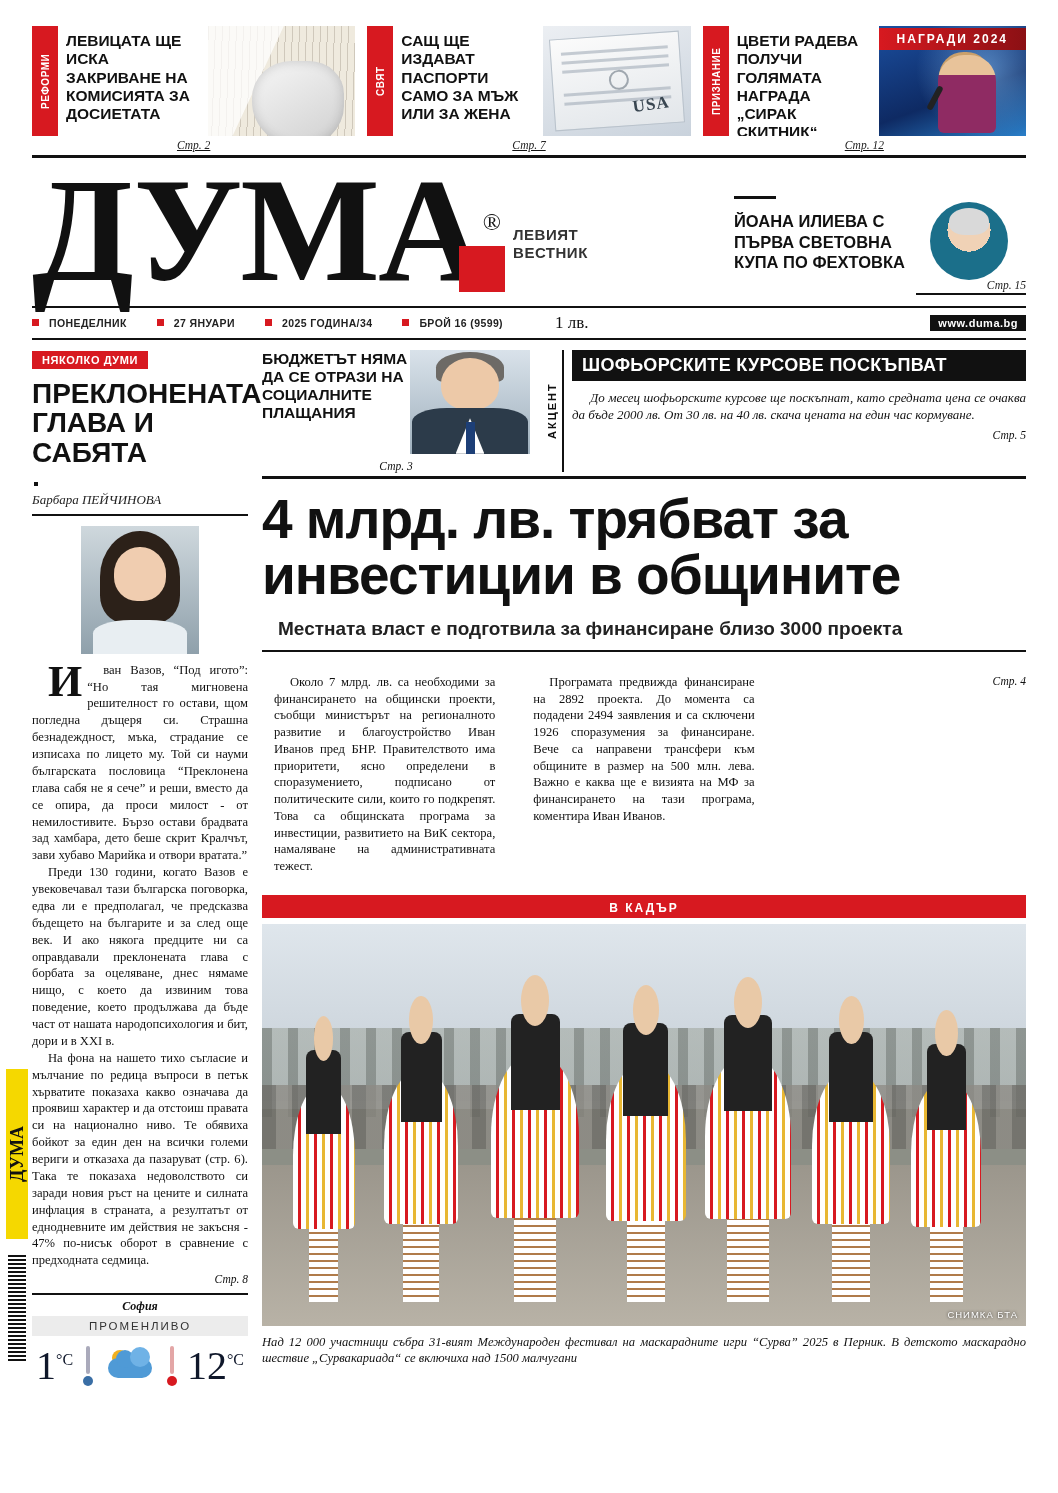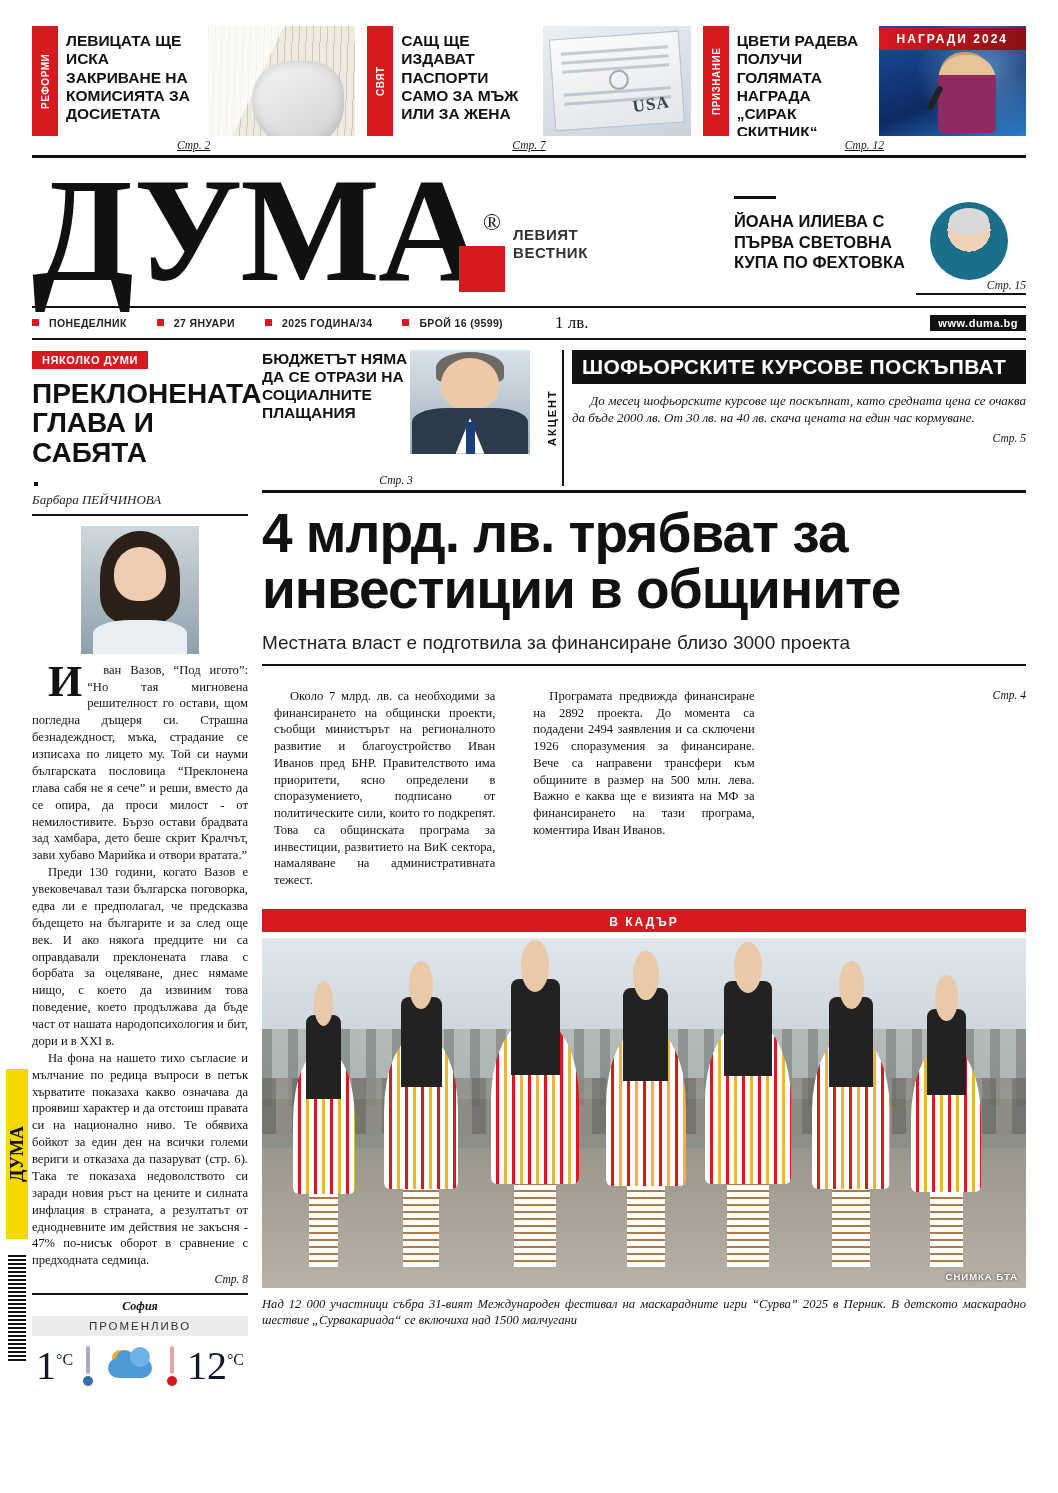--- a/index.html
+++ b/index.html
@@ -257,70 +257,70 @@
     position:absolute; left: 2%; bottom: 0; width: 96%; height: 44%;
     background:#2c3b4a; border-radius: 30% 30% 0 0;
   }
   .promo-budget .portrait .shirt {
     position:absolute; left: 38%; bottom: 0; width: 24%; height: 34%;
     background:#fff; clip-path: polygon(50% 0,100% 100%,0 100%);
   }
   .promo-budget .portrait .tie {
     position:absolute; left: 47%; bottom: 0; width: 7%; height: 30%; background:#1d3f77;
   }
-  .promo-page { font-style: italic; font-size: 11.5px; text-align: center; margin-top: 20px; }
+  .promo-page { font-style: italic; font-size: 11.5px; text-align: center; margin-top: 6px; }
 
   .promo-accent { flex:1; display:flex; }
   .accent-tag {
     width: 22px; border-left: 2px solid #111; border-right: 0;
     font-family:"Liberation Sans",sans-serif; font-weight:bold; font-size: 11px;
     writing-mode: vertical-rl; transform: rotate(180deg);
     display:flex; align-items:center; justify-content:center; letter-spacing: 2px; color:#111;
   }
   .accent-body { flex:1; padding-left: 8px; }
   .accent-head {
     background:#111; color:#fff; font-family:"Liberation Sans",sans-serif; font-weight:bold;
-    font-size: 21px; padding: 5px 10px; letter-spacing: .3px;
+    font-size: 18px; padding: 5px 10px; letter-spacing: .3px;
   }
   .accent-text {
     font-style: italic; font-size: 13px; line-height: 1.32; margin-top: 8px; text-align: justify;
     text-indent: 18px;
   }
   .accent-page { font-style: italic; font-size: 11.5px; text-align: right; margin-top: 6px; }
 
   .main-rule { height: 3px; background:#111; margin-top: 4px; }
 
   
   .headline {
     font-family:"Liberation Sans",sans-serif; font-weight:bold;
     font-size: 55px; line-height: 1.03; letter-spacing: -1px;
     margin: 12px 0 0 0; color:#111;
   }
   .subhead {
     font-family:"Liberation Sans",sans-serif; font-size: 19px; color:#222;
-    margin: 14px 0 10px 0;
+    margin: 14px 0 10px 16px;
+    font-weight: bold;
   }
   .head-rule { height: 2px; background:#111; }
 
   
   .story { display:flex; gap: 14px; margin-top: 10px; }
   .story .c { flex:1; font-size: 12.6px; line-height: 1.33; text-align: justify; hyphens:auto; }
   .story .c p { margin: 12px; text-indent: 16px; }
   .story-page { font-style: italic; font-size: 11.5px; text-align: right; margin-top: 8px; }
 
   
   .photo-band { margin-top: 8px; border-top: 3px solid #d71920; }
   .photo-label {
     background:#d71920; color:#fff; font-family:"Liberation Sans",sans-serif; font-weight:bold;
     font-size: 12px; letter-spacing: 2px; text-align:center; width: 100%; padding: 3px 0;
   }
   .photo {
-    position: relative; height: 350px; margin-top: 6px; overflow: hidden;
+    position: relative; height: 402px; margin-top: 6px; overflow: hidden;
     background: linear-gradient(180deg,#cfd6dc 0 46%, #8c8f86 46% 66%, #a9a49a 66% 100%);
-    font-weight: bold;
   }
   .photo .sky { position:absolute; inset: 0 0 56% 0; background: linear-gradient(180deg,#dfe6ec,#c4cdd5); }
   .photo .trees { position:absolute; left:0; right:0; top: 26%; height: 22%;
     background: repeating-linear-gradient(90deg, rgba(90,96,84,.55) 0 10px, rgba(140,146,130,.4) 10px 26px); }
   .photo .crowd { position:absolute; left:0; right:0; top: 40%; height: 16%;
     background: repeating-linear-gradient(90deg,#6d6b66 0 14px,#8d8a84 14px 30px); opacity:.75; }
   .photo .ground { position:absolute; left:0; right:0; bottom:0; height: 40%;
     background: linear-gradient(180deg,#9b968c,#b8b2a6); }
 
   .dancer { position:absolute; bottom: 6%; }

